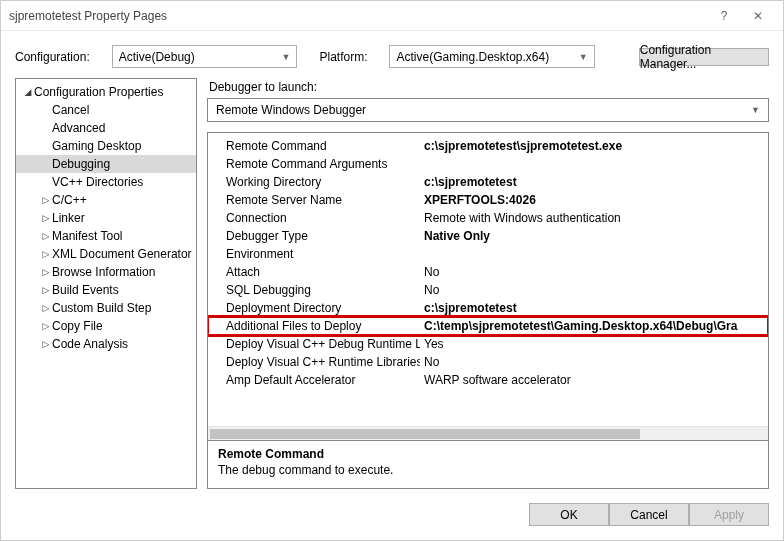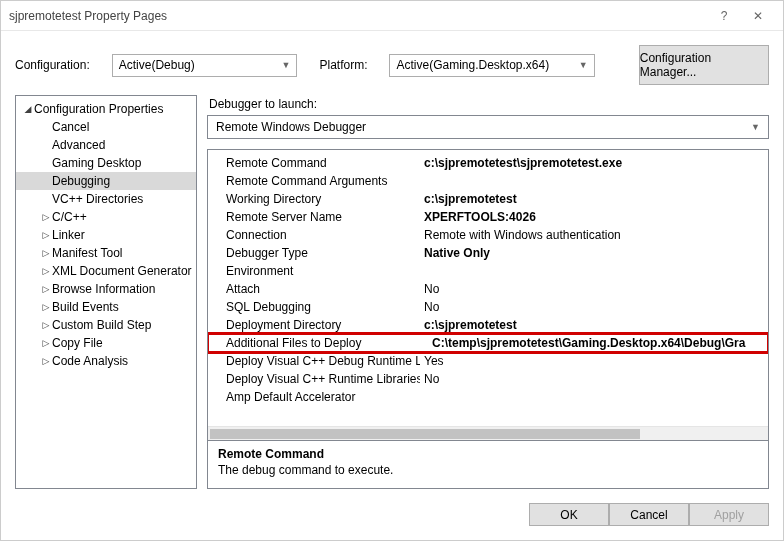--- a/index.html
+++ b/index.html
@@ -5,39 +5,39 @@
   * { box-sizing: border-box; font-family: "Segoe UI", Tahoma, sans-serif; font-size: 12px; }
   body { margin: 0; background: #fff; color: #000; }
   .window { width: 784px; height: 541px; border: 1px solid #ccc; display: flex; flex-direction: column; }
   .titlebar { height: 30px; display: flex; align-items: center; padding: 0 8px; border-bottom: 1px solid #e8e8e8; }
   .titlebar .title { flex: 1; color: #444; }
   .titlebar .btn { width: 34px; height: 22px; display: flex; align-items: center; justify-content: center; color: #666; cursor: pointer; }
   .config-row { display: flex; align-items: center; gap: 22px; padding: 14px 14px 10px 14px; }
   .config-row label { color: #000; }
   .combo { height: 23px; border: 1px solid #adadad; background: #fff; display: flex; align-items: center; padding: 0 6px; position: relative; cursor: pointer; }
   .combo .arrow { position: absolute; right: 6px; font-size: 9px; color: #666; }
-  .btn-plain { height: 40px; border: 1px solid #adadad; background: #e1e1e1; padding: 0 0; cursor: pointer; display: flex; align-items: center; }
+  .btn-plain { height: 18px; border: 1px solid #adadad; background: #e1e1e1; padding: 0 0; cursor: pointer; display: flex; align-items: center; }
   .main { flex: 1; display: flex; padding: 0 14px 0 14px; gap: 10px; overflow: hidden; }
   .tree { width: 182px; border: 1px solid #828790; overflow-y: auto; overflow-x: auto; padding: 4px 0; }
   .tree-item { display: flex; align-items: center; height: 18px; padding-left: 6px; cursor: pointer; white-space: nowrap; }
   .tree-item .tw { width: 12px; display: inline-flex; justify-content: center; font-size: 9px; color: #404040; }
   .tree-item.lvl0 { padding-left: 6px; }
   .tree-item.lvl1 { padding-left: 24px; }
   .tree-item.selected { background: #d9d9d9; }
   .right { flex: 1; display: flex; flex-direction: column; }
   .launch-label { margin: 2px 0 4px 2px; }
   .launch-combo { height: 24px; border: 1px solid #828790; display: flex; align-items: center; padding: 0 8px; margin-bottom: 10px; position: relative; cursor: pointer; }
   .launch-combo .arrow { position: absolute; right: 8px; color: #666; font-size: 9px; }
   .grid-wrap { border: 1px solid #828790; flex: 1; display: flex; flex-direction: column; overflow: hidden; }
   .grid { flex: 1; overflow: hidden; padding-top: 4px; }
   .gridrow { display: flex; height: 18px; align-items: center; }
   .gridrow .k { width: 212px; padding-left: 18px; white-space: nowrap; overflow: hidden; }
   .gridrow .v { flex: 1; padding-left: 4px; white-space: nowrap; overflow: hidden; }
   .gridrow .v.bold { font-weight: 600; }
-  .gridrow.hl { outline: 3px solid #d00000; outline-offset: -1px; gap: 8px; }
+  .gridrow.hl { outline: 3px solid #d00000; outline-offset: -1px; }
   .gridrow.hl .v { font-weight: 600; }
   .grid-hscroll { height: 14px; border-top: 1px solid #e5e5e5; background: #f0f0f0; position: relative; }
   .grid-thumb { position: absolute; left: 2px; top: 2px; width: 430px; height: 10px; background: #c2c2c2; }
   .desc { border: 1px solid #828790; border-top: none; padding: 6px 10px 10px 10px; min-height: 48px; }
   .desc .dt { font-weight: 600; margin-bottom: 2px; }
   .footer { display: flex; justify-content: flex-end; padding: 14px; }
   .footer button { width: 80px; height: 23px; border: 1px solid #adadad; background: #e1e1e1; cursor: pointer; }
   .footer button.disabled { color: #a0a0a0; cursor: default; }
 </style>
 </head>
@@ -189,20 +189,21 @@
             <div class="gridrow">
               <div class="k">Deploy Visual C++ Debug Runtime Libraries</div>
               <div class="v">Yes</div>
             </div>
             <div class="gridrow">
               <div class="k">Deploy Visual C++ Runtime Libraries</div>
               <div class="v">No</div>
             </div>
             <div class="gridrow">
               <div class="k">Amp Default Accelerator</div>
+              <div class="v">WARP software accelerator</div>
             </div>
           </div>
         <div class="grid-hscroll">
           <div class="grid-thumb"></div>
         </div>
       </div>
 
       <div class="desc">
         <div class="dt">Remote Command</div>
         <div>The debug command to execute.</div>

